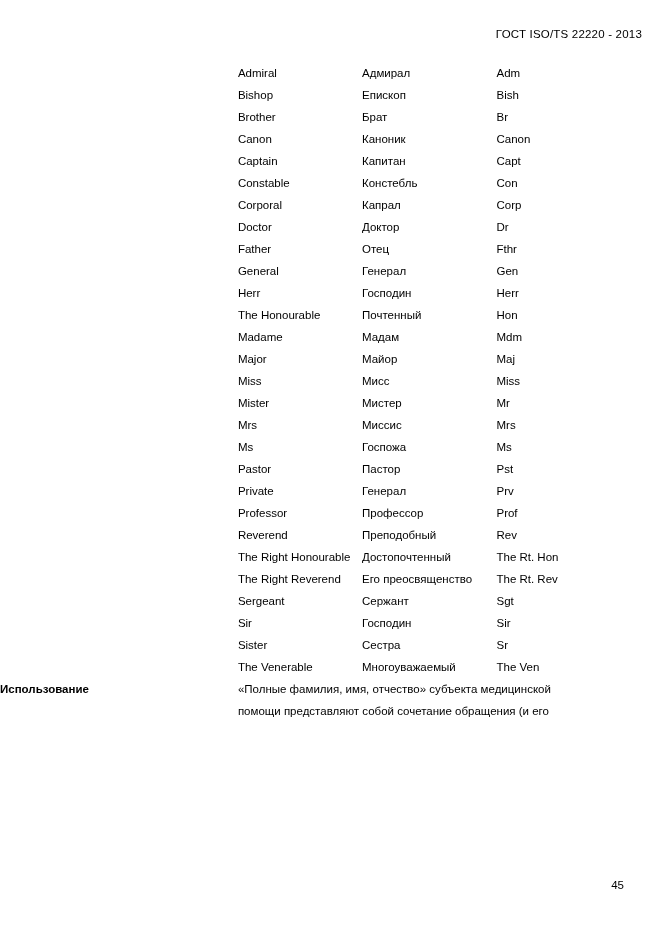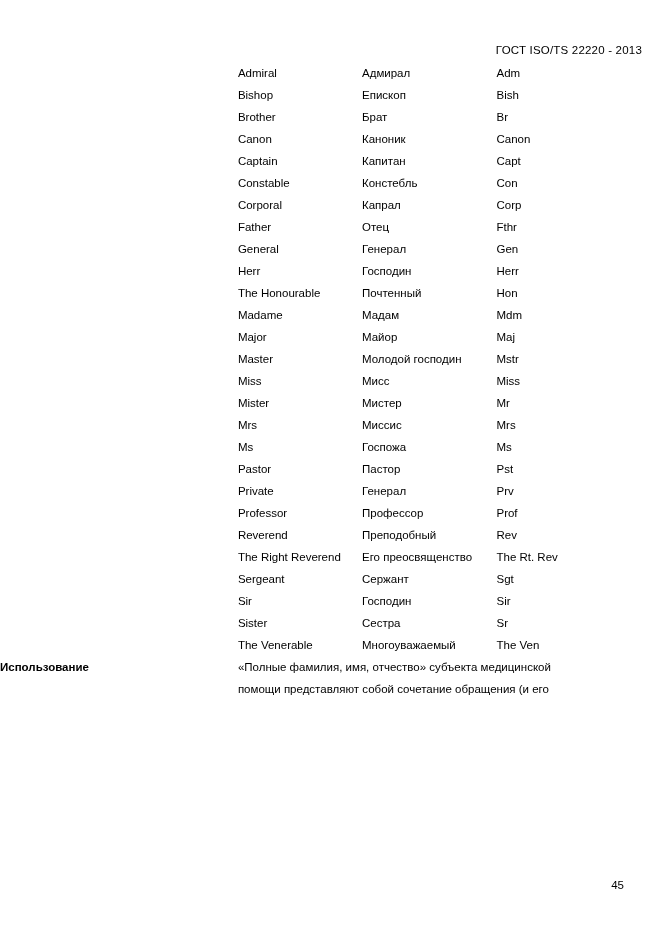--- a/index.html
+++ b/index.html
@@ -23,21 +23,20 @@
   }
   .header {
     position: absolute;
     left: 0;
     top: 28px;
     width: 642px;
     text-align: right;
     font-size: 11.5px;
     letter-spacing: 0.2px;
     font-weight: 400;
-    margin-top: 16px;
   }
   .table-wrap {
     position: absolute;
     left: 0;
     top: 66px;
     width: 662px;
   }
   table.terms {
     border-collapse: collapse;
     table-layout: fixed;
@@ -138,20 +137,26 @@
           <td class="c-abbr">Con</td>
         </tr>
         <tr>
           <td class="c-label"></td>
           <td class="c-en">Corporal</td>
           <td class="c-ru">Капрал</td>
           <td class="c-abbr">Corp</td>
         </tr>
         <tr>
           <td class="c-label"></td>
+          <td class="c-en">Doctor</td>
+          <td class="c-ru">Доктор</td>
+          <td class="c-abbr">Dr</td>
+        </tr>
+        <tr>
+          <td class="c-label"></td>
           <td class="c-en">Father</td>
           <td class="c-ru">Отец</td>
           <td class="c-abbr">Fthr</td>
         </tr>
         <tr>
           <td class="c-label"></td>
           <td class="c-en">General</td>
           <td class="c-ru">Генерал</td>
           <td class="c-abbr">Gen</td>
         </tr>
@@ -174,26 +179,20 @@
           <td class="c-abbr">Mdm</td>
         </tr>
         <tr>
           <td class="c-label"></td>
           <td class="c-en">Major</td>
           <td class="c-ru">Майор</td>
           <td class="c-abbr">Maj</td>
         </tr>
         <tr>
           <td class="c-label"></td>
-          <td class="c-en">Master</td>
-          <td class="c-ru">Молодой господин</td>
-          <td class="c-abbr">Mstr</td>
-        </tr>
-        <tr>
-          <td class="c-label"></td>
           <td class="c-en">Miss</td>
           <td class="c-ru">Мисс</td>
           <td class="c-abbr">Miss</td>
         </tr>
         <tr>
           <td class="c-label"></td>
           <td class="c-en">Mister</td>
           <td class="c-ru">Мистер</td>
           <td class="c-abbr">Mr</td>
         </tr>
@@ -225,20 +224,26 @@
           <td class="c-label"></td>
           <td class="c-en">Professor</td>
           <td class="c-ru">Профессор</td>
           <td class="c-abbr">Prof</td>
         </tr>
         <tr>
           <td class="c-label"></td>
           <td class="c-en">Reverend</td>
           <td class="c-ru">Преподобный</td>
           <td class="c-abbr">Rev</td>
+        </tr>
+        <tr>
+          <td class="c-label"></td>
+          <td class="c-en just">The Right Honourable</td>
+          <td class="c-ru">Достопочтенный</td>
+          <td class="c-abbr">The Rt. Hon</td>
         </tr>
         <tr>
           <td class="c-label"></td>
           <td class="c-en">The Right Reverend</td>
           <td class="c-ru">Его преосвященство</td>
           <td class="c-abbr">The Rt. Rev</td>
         </tr>
         <tr>
           <td class="c-label"></td>
           <td class="c-en">Sergeant</td>

